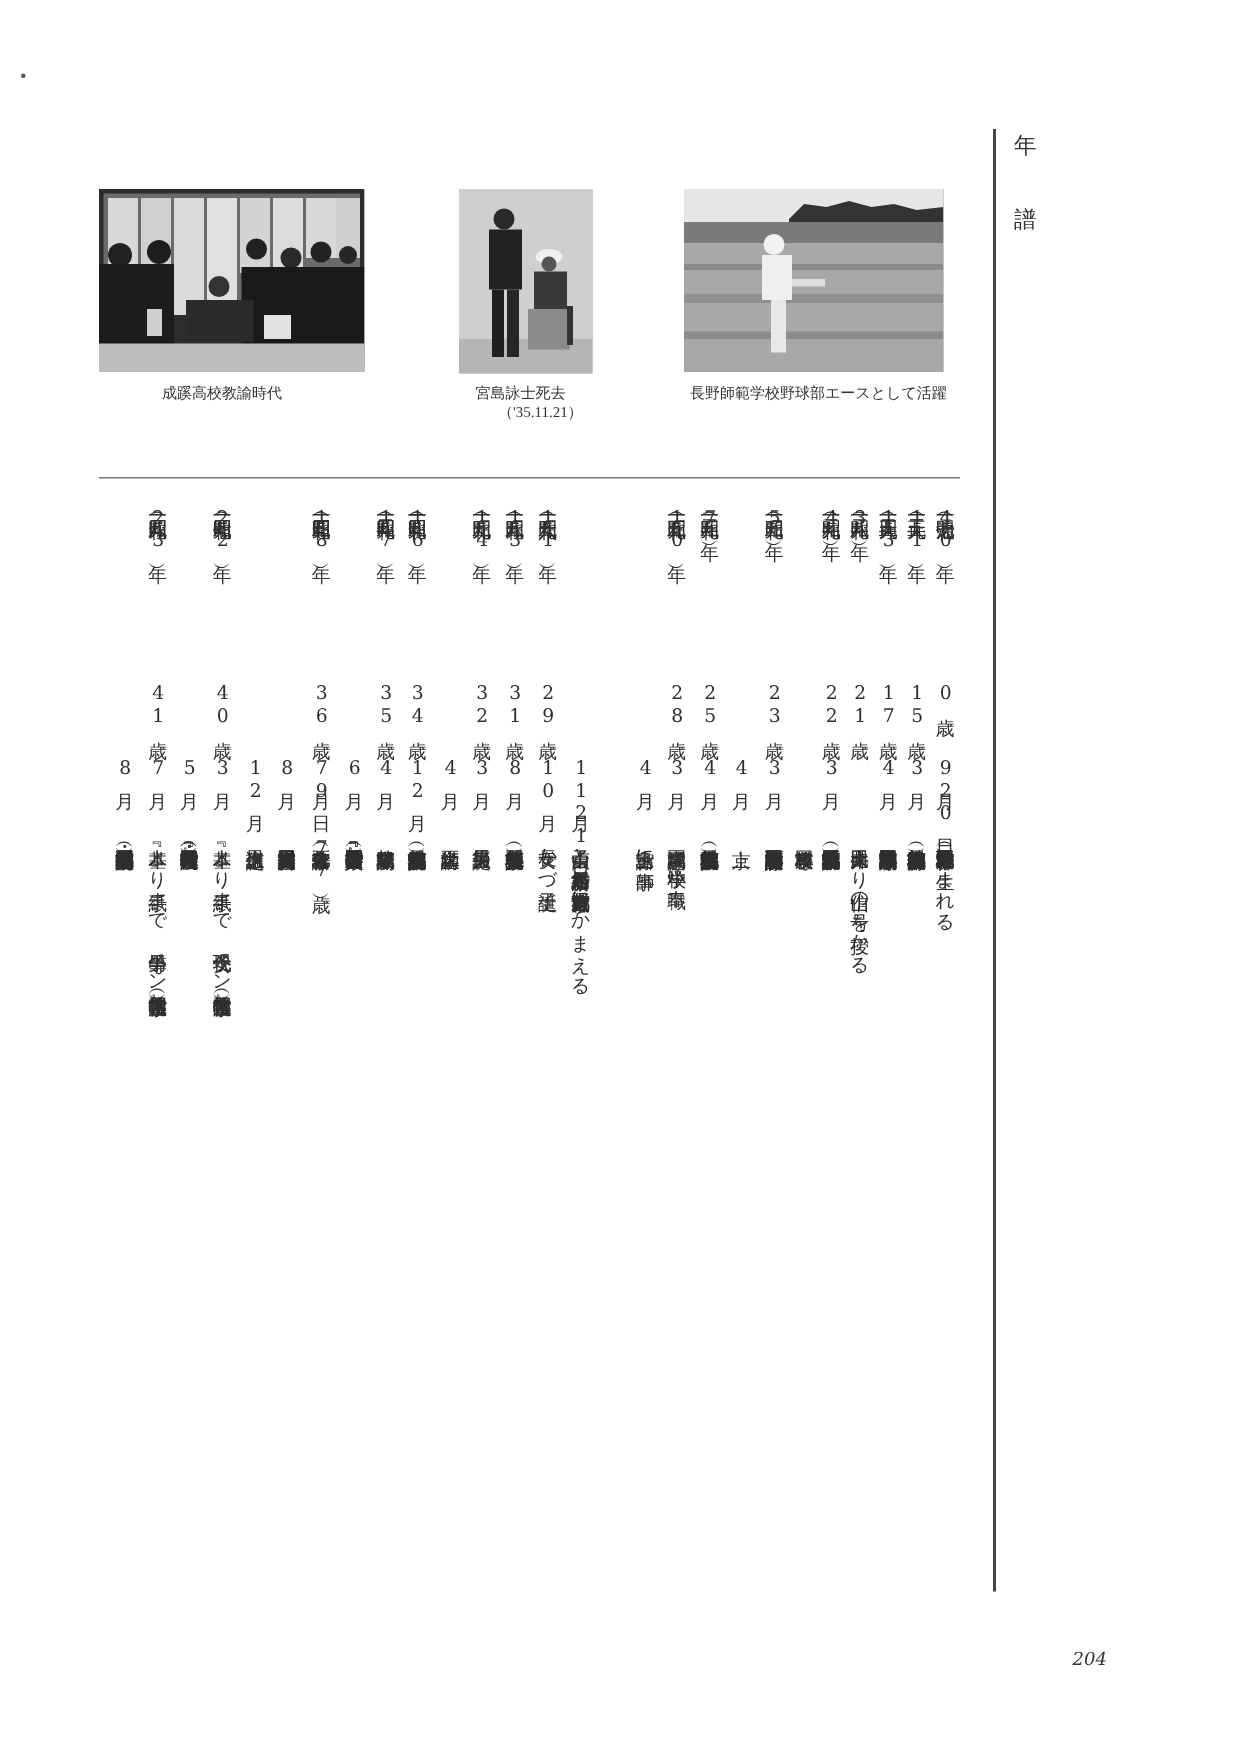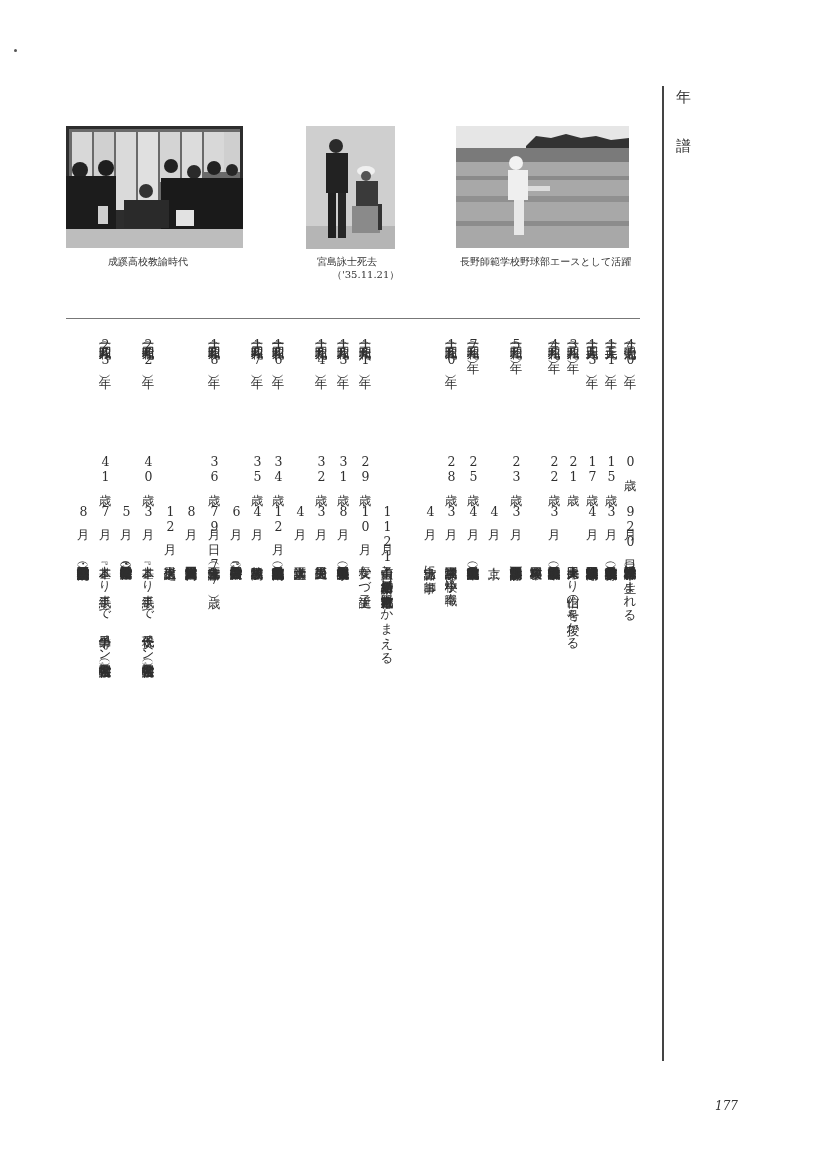--- a/index.html
+++ b/index.html
@@ -1,20 +1,20 @@
 <!DOCTYPE html>
 <html><head>
 <meta charset="utf-8">
 <style>
   html, body { margin:0; padding:0; background:#ffffff; }
   body { width:825px; height:1167px; position:relative; overflow:hidden;
          font-family: "DejaVu Serif", "Liberation Serif", serif; color:#2a2a2a; }
   .photo { position:absolute; background:#9a9a9a; overflow:hidden; }
   .photo svg { display:block; width:100%; height:100%; }
-  .caption { position:absolute; font-size:10px; color:#333; text-align:center; white-space:nowrap; }
+  .caption { position:absolute; font-size:10px; color:#333; text-align:center; white-space:nowrap;font-family:Liberation Serif, serif; }
   .rule-v { position:absolute; left:662px; top:86px; width:1.5px; height:975px; background:#444; }
   .rule-h { position:absolute; left:66px; top:318px; width:574px; height:1px; background:#777; }
   .title-char { position:absolute; left:676px; font-size:15px; color:#333; }
   .col { position:absolute; top:337px; width:17px; font-size:12.5px; line-height:1.12;
          writing-mode: vertical-rl; text-orientation: upright; white-space:nowrap; color:#2f2f2f; }
   .col .year { position:absolute; top:0; }
   .col .age  { position:absolute; top:117px; }
   .col .date { position:absolute; top:167px; }
   .col .event{ position:absolute; top:220px; }
   .pagenum { position:absolute; left:715px; top:1099px; font-size:12px; font-style:italic; color:#333; }
@@ -244,15 +244,15 @@
   <span class="date">7月</span>
   <span class="event">『基本より手紙まで　中等男子ペン習字帖』（鑑古書院発行）</span>
 </div>
 <div class="col" style="left:73px;">
   <span class="year"></span>
   <span class="age"></span>
   <span class="date">8月</span>
   <span class="event">全国書道科教員再講習会・主催東京都高等学校書道研究会（於成蹊大学）</span>
 </div>
 
-<div class="pagenum">177</div>
+<div class="pagenum">204</div>
 
 <div class="mark" style="left:14px; top:49px;"></div>
 
 </body></html>

